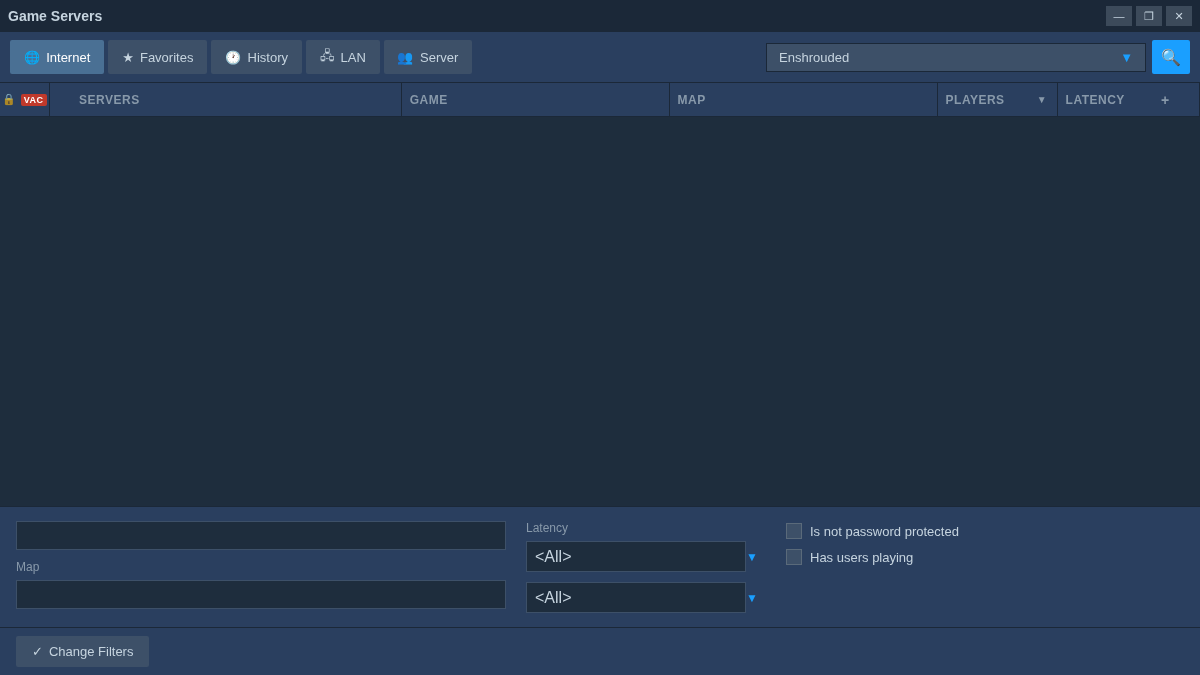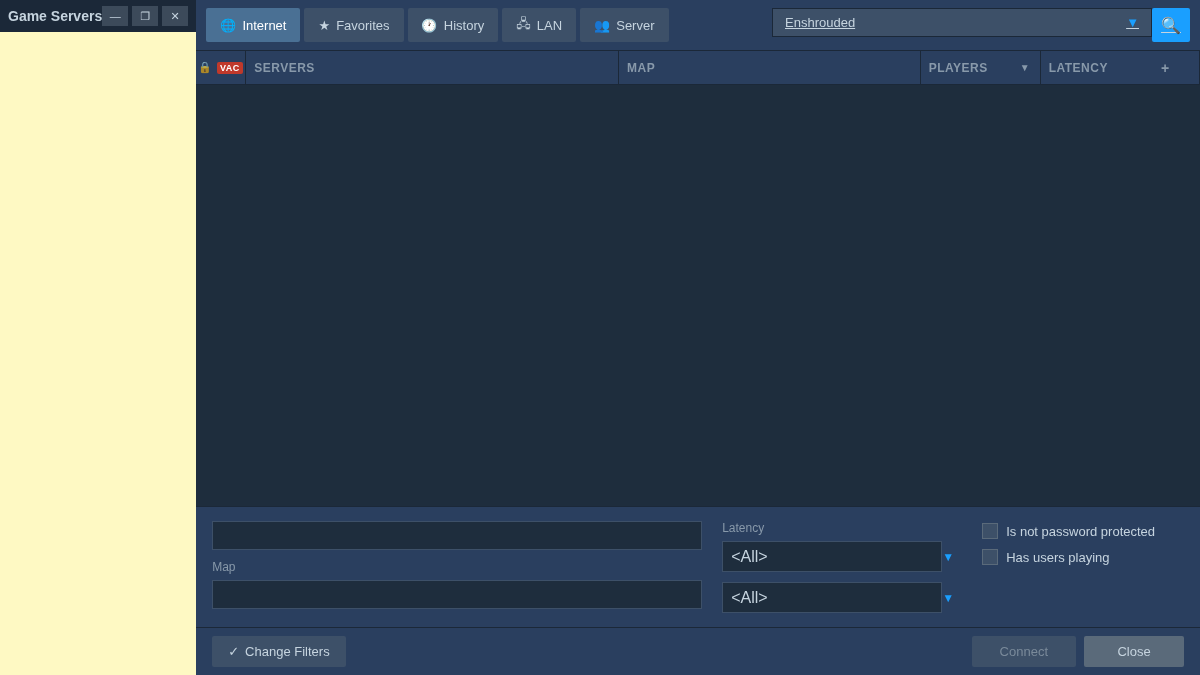--- a/index.html
+++ b/index.html
@@ -9,23 +9,23 @@
       font-size: 13px;
       color: #c6d4df;
       width: 1200px;
       height: 675px;
       overflow: hidden;
     }
 
     .window {
       width: 1200px;
       height: 675px;
-      background: #fef9c3;
-      display: flex;
-      flex-direction: row;
+      background: #fde047;
+      display: flex;
+      flex-direction: column;
     }
 
     
     .titlebar {
       background: #1b2838;
       display: flex;
       align-items: center;
       justify-content: space-between;
       padding: 0 8px;
       height: 32px;
@@ -91,23 +91,23 @@
     .nav-tab.active {
       background: #4a7094;
       color: #ffffff;
     }
     .nav-tab-icon {
       font-size: 13px;
     }
 
     .game-selector {
       display: flex;
-      align-items: flex-start;
+      align-items: center;
+      gap: 6px;
       margin-left: auto;
-      text-decoration: underline;
     }
     .game-dropdown {
       background: #3d5068;
       border: 1px solid #1b2838;
       color: #c6d4df;
       padding: 6px 12px;
       font-size: 13px;
       cursor: pointer;
       display: flex;
       align-items: center;
@@ -147,21 +147,21 @@
       height: 100%;
       font-size: 12px;
       font-weight: bold;
       color: #8899aa;
       text-transform: uppercase;
       letter-spacing: 0.5px;
       border-right: 1px solid #1b2838;
       cursor: pointer;
     }
     .col-icons { width: 50px; justify-content: center; gap: 4px; }
-    .col-servers { flex: 2.5; }
+    .col-servers { flex: 2.5; margin-left: 21px; }
     .col-game { flex: 2; }
     .col-map { flex: 2; }
     .col-players { width: 120px; gap: 28px; }
     .col-latency { flex: 1; justify-content: space-between; }
     .col-add { width: 30px; justify-content: center; border-right: none; }
 
     .lock-icon, .vac-icon {
       font-size: 11px;
       opacity: 0.7;
     }
@@ -378,20 +378,23 @@
       </div>
     </div>
 
     <div class="table-header">
       <div class="table-col col-icons">
         <span class="lock-icon">🔒</span>
         <span class="vac-badge">VAC</span>
       </div>
       <div class="table-col col-servers">
         <span>SERVERS</span>
+      </div>
+      <div class="table-col col-game">
+        <span>GAME</span>
       </div>
       <div class="table-col col-map">
         <span>MAP</span>
       </div>
       <div class="table-col col-players">
         <span>PLAYERS</span>
         <span class="sort-arrow">▼</span>
       </div>
       <div class="table-col col-latency">
         <span>LATENCY</span>
@@ -453,20 +456,16 @@
         </div>
 
       </div>
     </div>
 
     <div class="bottom-bar">
       <button class="change-filters-btn">
         <span>✓</span>
         <span>Change Filters</span>
       </button>
-      <div class="bottom-right-btns">
-        <button class="connect-btn" disabled="">Connect</button>
-        <button class="close-btn">Close</button>
-      </div>
     </div>
 
   </div>
 </div>
 
 </body></html>

